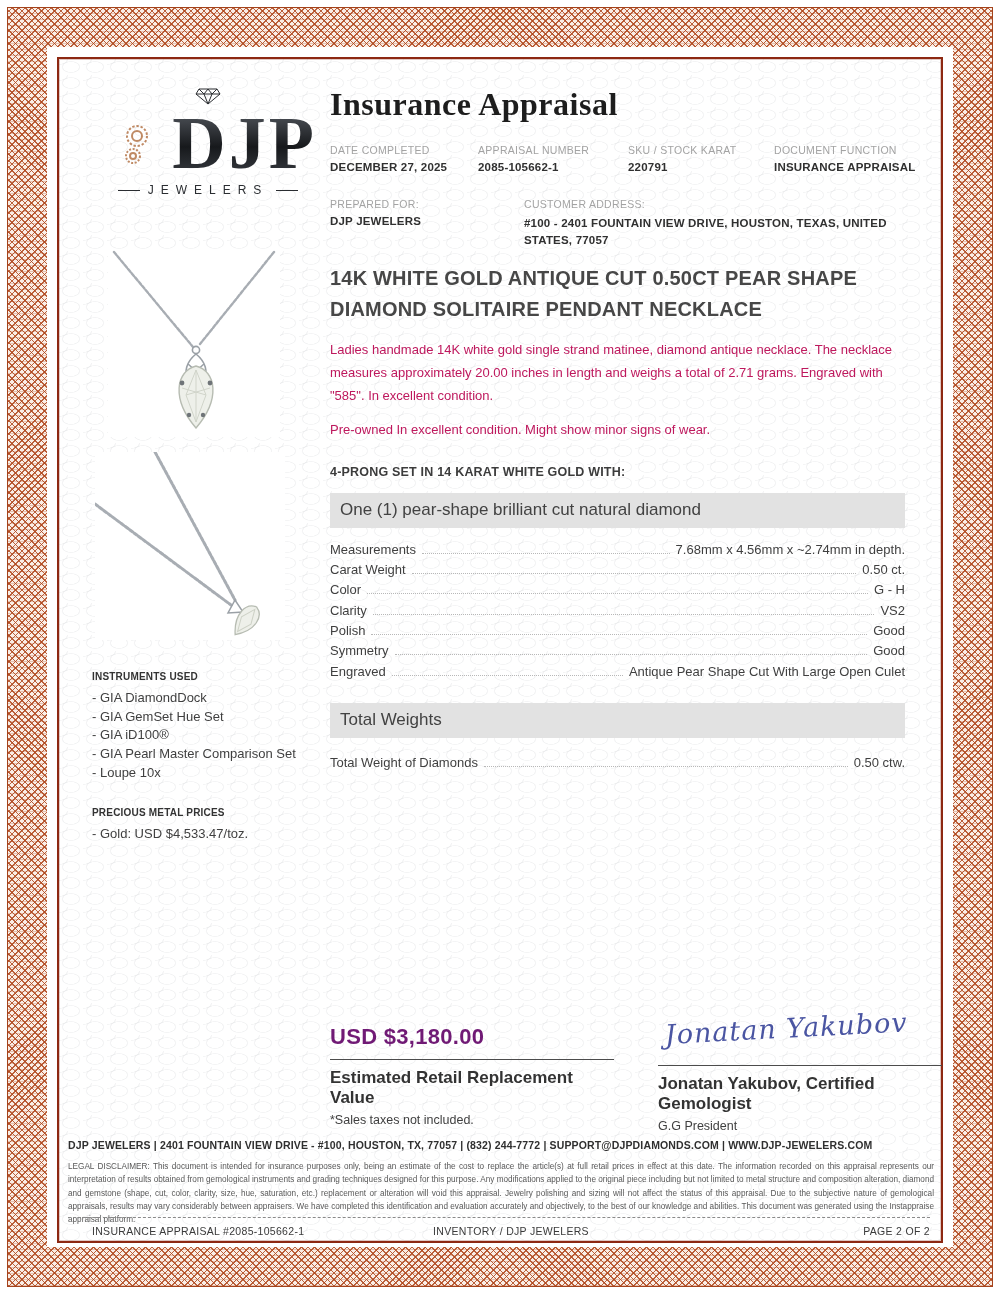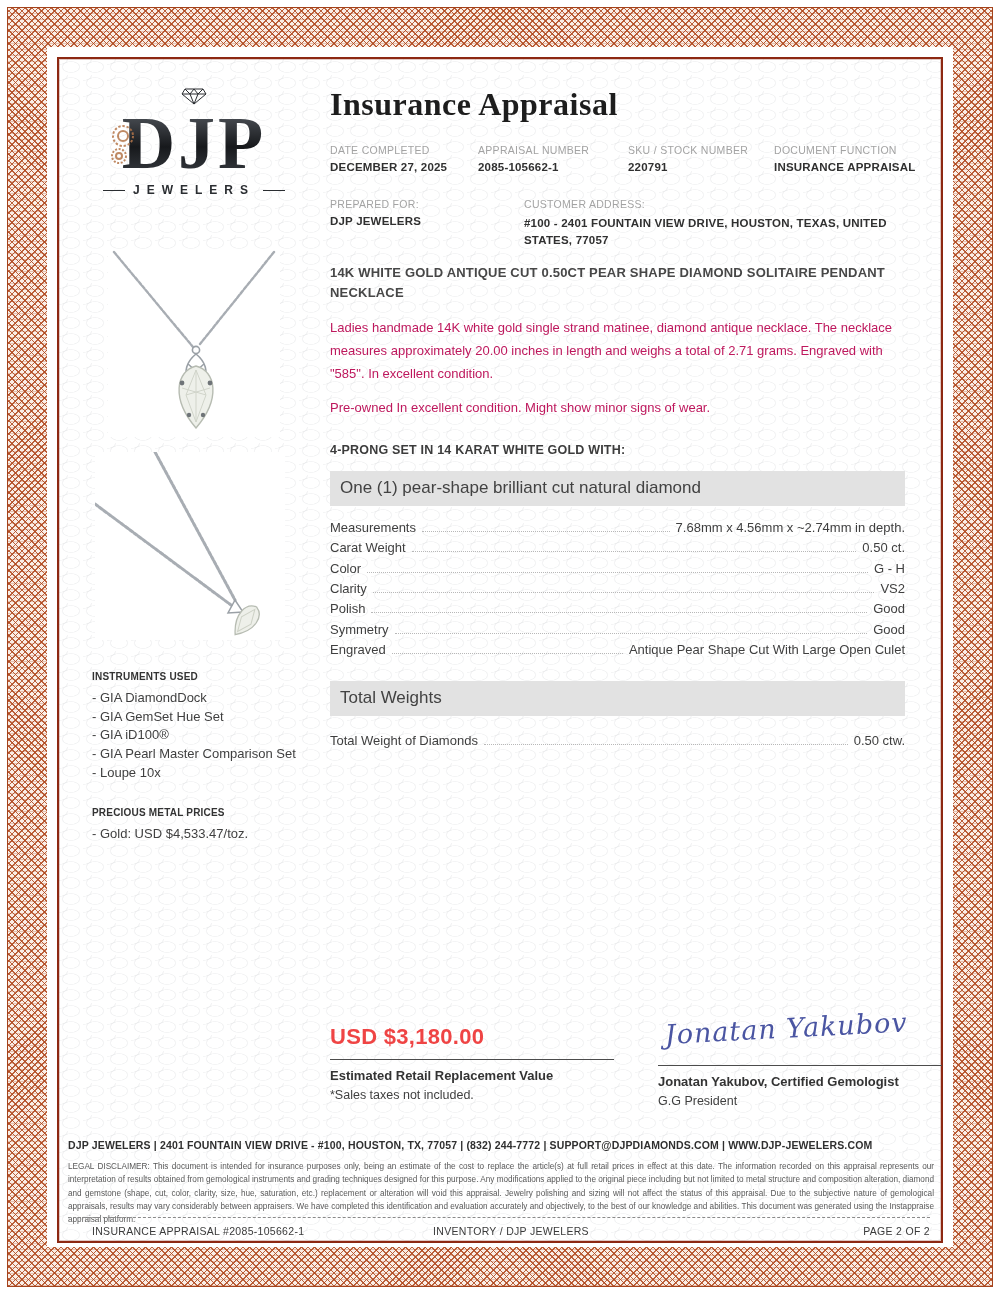--- a/index.html
+++ b/index.html
@@ -27,75 +27,75 @@
     border:2px solid #8d2812;
     box-shadow: inset 0 0 0 1px rgba(141,40,18,.25);
     background-color:#fff;
     background-image:
       radial-gradient(11px 7px at 12px 8px, transparent 7.6px, rgba(110,115,125,.11) 8.2px, transparent 9.6px),
       radial-gradient(11px 7px at 0px 0px,  transparent 7.6px, rgba(110,115,125,.11) 8.2px, transparent 9.6px);
     background-size:24px 16px;
   }
 
   
-  .logo { position:absolute; left:85px; top:88px; width:218px; height:138px; text-align:center; }
+  .logo { position:absolute; left:99px; top:88px; width:218px; height:138px; text-align:right; }
   .logo .gem { display:block; margin:0 auto 0; }
   .logo .brand {
     font-family:"Liberation Serif", serif; font-weight:700; font-size:74px; line-height:76px;
     letter-spacing:3px; color:#23262b;
     background:linear-gradient(180deg,#5a5f66 0%,#17191c 55%,#3c4046 100%);
     -webkit-background-clip:text; background-clip:text; -webkit-text-fill-color:transparent;
     position:relative;
   }
   .logo .gears { position:absolute; left:12px; top:30px; }
   .logo .sub {
-    margin-top:2px; font-size:12px; letter-spacing:7px; color:#2a2d31; font-weight:700;
+    margin-top:2px; font-size:12px; letter-spacing:7px; color:#2a2d31; font-weight:400;
     display:flex; align-items:center; justify-content:center; gap:8px;
   }
   .logo .sub:before, .logo .sub:after { content:""; flex:0 0 22px; border-top:1.5px solid #2a2d31; }
 
   
   .header { position:absolute; left:330px; top:86px; width:590px; }
   .doc-title { font-family:"Liberation Serif", serif; font-weight:600; font-size:32px; color:#1d1d1d; letter-spacing:.5px; }
   .meta { display:grid; grid-template-columns:148px 150px 146px 1fr; margin-top:21px; }
   .meta .lbl, .mini-lbl { font-size:10.5px; color:#a3a3a3; letter-spacing:.3px; font-weight:400; }
   .meta .val, .mini-val { font-size:11.5px; color:#303030; font-weight:700; margin-top:5px; letter-spacing:.2px; }
   .prepared { display:grid; grid-template-columns:194px 1fr; margin-top:25px; }
   .mini-val.addr { line-height:1.45; max-width:420px; }
 
   
   .photo1 { position:absolute; left:108px; top:250px; width:172px; height:187px; background:#fff; }
   .photo2 { position:absolute; left:95px;  top:452px; width:190px; height:188px; background:#fff; }
 
   
   .main { position:absolute; left:330px; top:263px; width:575px; }
-  .item-title { font-size:13px; font-weight:700; color:#474747; line-height:1.55; letter-spacing:.2px; }
+  .item-title { font-size:20px; font-weight:700; color:#474747; line-height:1.55; letter-spacing:.2px; }
   .para { margin-top:14px; font-size:13px; line-height:1.76; color:#be185d; }
   .para.cond { margin-top:11px; }
   .setting-h { margin-top:23px; font-size:12.5px; font-weight:700; color:#3c3c3c; letter-spacing:.2px; }
   .banner { margin-top:14px; background:#e2e2e2; color:#424242; font-size:17px; padding:7px 10px 8px; }
   .banner.tw { margin-top:24px; }
   .specs { margin-top:14px; }
   .spec-row { display:flex; align-items:flex-end; font-size:13px; color:#3f3f3f; margin-bottom:5.4px; }
   .spec-row .leader { flex:1 1 auto; border-bottom:1.2px dotted #b8b8b8; margin:0 6px 3px; min-width:20px; }
   .spec-row .v { white-space:nowrap; }
   .totals { margin-top:17px; }
 
   
   .sidebar { position:absolute; left:92px; top:671px; width:235px; }
   .side-h { font-size:10px; font-weight:700; color:#333; letter-spacing:.2px; }
   .side-list { margin-top:7px; font-size:13px; color:#3f3f3f; line-height:1.44; }
   .side-h.metal { margin-top:24px; }
 
   
   .valuation { position:absolute; left:330px; top:1014px; width:612px; display:flex; gap:44px; }
   .val-left { width:284px; }
-  .amount { font-size:22px; font-weight:700; color:#ef4444; letter-spacing:.3px; margin-top:10px; }
+  .amount { font-size:22px; font-weight:700; color:#701a75; letter-spacing:.3px; margin-top:10px; }
   .rule { border:none; border-top:1.5px solid #4c4c4c; margin-top:9px; }
-  .cap-b { margin-top:8px; font-size:13px; font-weight:700; color:#333; }
+  .cap-b { margin-top:8px; font-size:17px; font-weight:700; color:#333; }
   .cap-r { margin-top:5px; font-size:12.5px; color:#3f3f3f; }
   .val-right { width:284px; }
   .signature { font-family:"DejaVu Serif", serif; font-style:italic; font-size:27px; color:#4a55a2;
                letter-spacing:1px; transform:rotate(-3deg); transform-origin:left bottom;
                margin-left:8px; height:42px; line-height:42px; }
 
   
   .contact { position:absolute; left:68px; top:1139px; width:866px; font-size:10.5px; font-weight:700;
              color:#2f2f2f; letter-spacing:.15px; }
   .disclaimer { position:absolute; left:68px; top:1160px; width:866px; font-size:8.2px; line-height:1.62;
@@ -140,21 +140,21 @@
     <div class="meta">
       <div>
         <div class="lbl">DATE COMPLETED</div>
         <div class="val">DECEMBER 27, 2025</div>
       </div>
       <div>
         <div class="lbl">APPRAISAL NUMBER</div>
         <div class="val">2085-105662-1</div>
       </div>
       <div>
-        <div class="lbl">SKU / STOCK NUMBER</div>
+        <div class="lbl">SKU / STOCK KARAT</div>
         <div class="val">220791</div>
       </div>
       <div>
         <div class="lbl">DOCUMENT FUNCTION</div>
         <div class="val">INSURANCE APPRAISAL</div>
       </div>
     </div>
     <div class="prepared">
       <div>
         <div class="mini-lbl">PREPARED FOR:</div>

